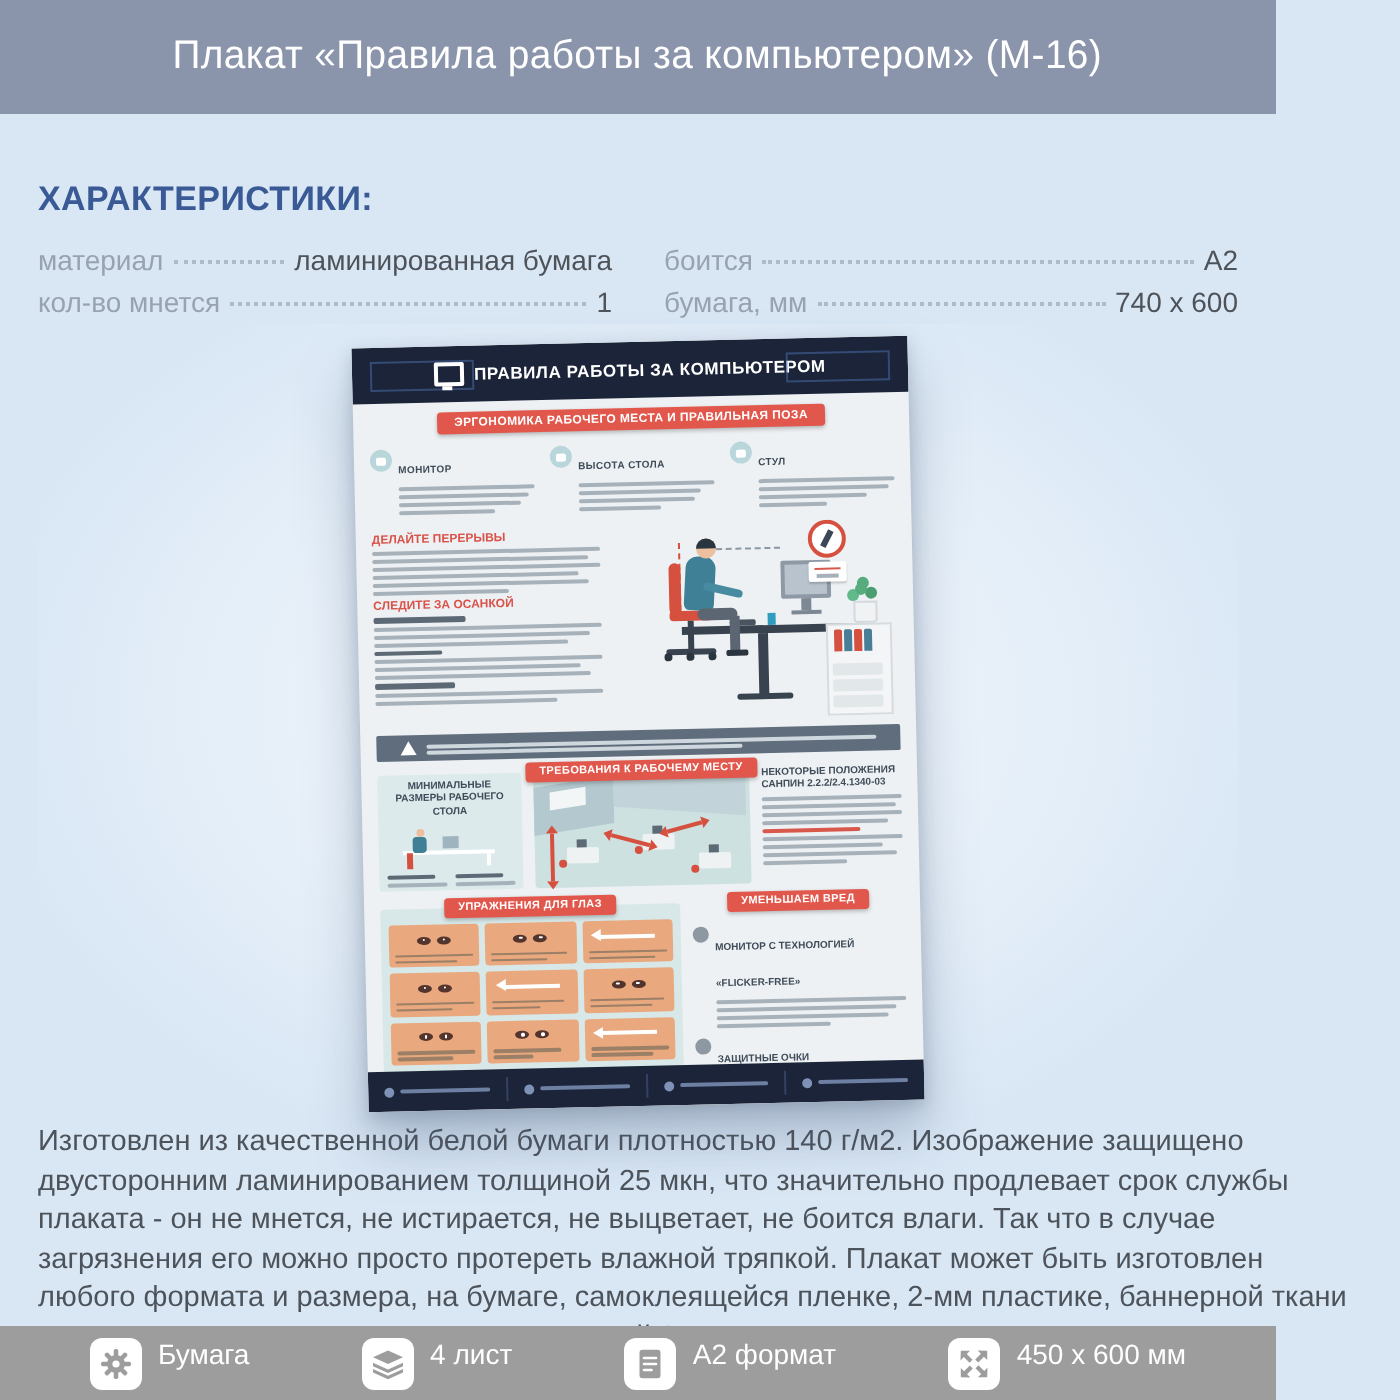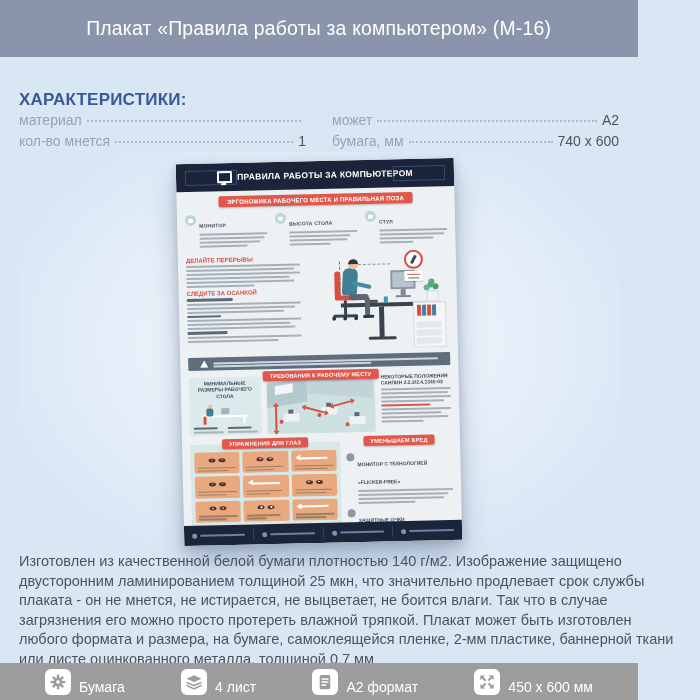--- a/index.html
+++ b/index.html
@@ -6,21 +6,21 @@
   body{width:700px;height:700px;overflow:hidden;background:#d9e7f5;font-family:"Liberation Sans",sans-serif;position:relative}
   .page{position:relative;width:638px;height:700px}
 
   
   .topbar{height:57px;background:#8a94ab;display:flex;align-items:center;justify-content:center}
   .topbar h1{margin:0;color:#fff;font-size:20px;font-weight:400;letter-spacing:.2px;transform:scaleX(.97)}
 
   
   main{position:relative;padding:0 19px}
   .chars-title{margin:33px 0 0;color:#3a5a96;font-size:17px;font-weight:700;letter-spacing:.2px}
-  .chars-grid{display:grid;grid-template-columns:1fr 1fr;column-gap:26px;}
+  .chars-grid{display:grid;grid-template-columns:1fr 1fr;column-gap:26px;margin-top:10px}
   .char-row{display:flex;align-items:baseline;font-size:14px;line-height:21px}
   .c-lbl{color:#98a2b1;white-space:nowrap}
   .c-dots{flex:1;margin:0 5px;border-bottom:2px dotted #b0b9c6;transform:translateY(-3px)}
   .c-val{color:#4e535a;white-space:nowrap}
 
   
   .poster-stage{height:396px;display:flex;justify-content:center;align-items:flex-start;padding-top:9px;box-sizing:border-box;
     background:radial-gradient(ellipse 330px 240px at 50% 48%,#f3f8fd 0%,rgba(243,248,253,.55) 55%,rgba(243,248,253,0) 100%)}
   .poster{position:relative;width:278px;height:382px;background:#eef1f3;transform:rotate(-1.3deg);
     box-shadow:0 16px 28px rgba(70,90,120,.35),0 3px 8px rgba(70,90,120,.25);overflow:hidden}
@@ -160,43 +160,44 @@
   .pf-item{flex:1;display:flex;align-items:center;gap:3px;padding:0 8px;height:12px;box-sizing:border-box}
   .pf-item + .pf-item{border-left:1px solid #344261}
   .pf-ico{width:5px;height:5px;border-radius:50%;background:#7e92b8;flex:none}
 
   
   .desc{margin:4px 0 0;font-size:14.5px;line-height:19.5px;color:#4d535b;width:664px}
 
   
   .bottombar{position:absolute;left:0;right:0;bottom:0;height:37px;background:#9d9d9d;display:flex;align-items:center;
     justify-content:space-between;padding:0 45px;box-sizing:border-box}
-  .f-item{display:flex;align-items:flex-end;gap:8px;color:#fff;font-size:14px;white-space:nowrap}
+  .f-item{display:flex;align-items:flex-start;gap:8px;color:#fff;font-size:14px;white-space:nowrap}
   .f-ico{width:26px;height:26px;background:#fff;border-radius:6px;display:flex;align-items:center;justify-content:center;flex:none}
   .f-ico svg{display:block}
 </style>
 </head>
 <body>
 
 <div class="page">
 
   <header class="topbar">
     <h1>Плакат «Правила работы за компьютером» (М-16)</h1>
   </header>
 
   <main>
     <h2 class="chars-title">ХАРАКТЕРИСТИКИ:</h2>
 
     <div class="chars-grid">
       <div class="char-row">
         <span class="c-lbl">материал</span>
         <span class="c-dots"></span>
+        <span class="c-val">ламинированная бумага</span>
       </div>
       <div class="char-row">
-        <span class="c-lbl">может</span>
+        <span class="c-lbl">боится</span>
         <span class="c-dots"></span>
         <span class="c-val">А2</span>
       </div>
       <div class="char-row">
         <span class="c-lbl">кол-во мнется</span>
         <span class="c-dots"></span>
         <span class="c-val">1</span>
       </div>
       <div class="char-row">
         <span class="c-lbl">бумага, мм</span>

